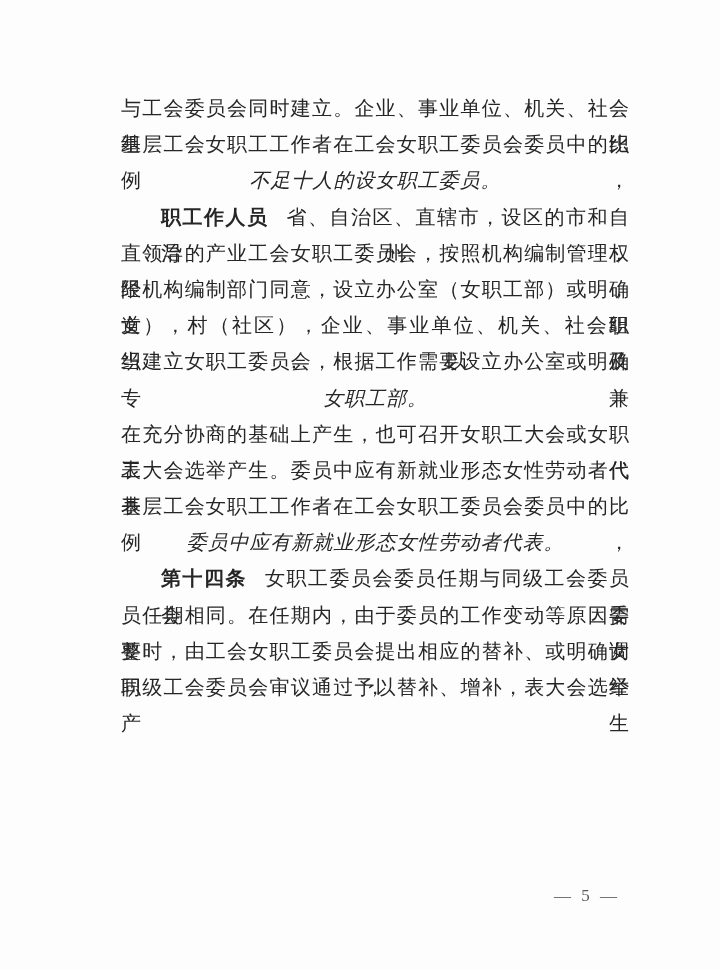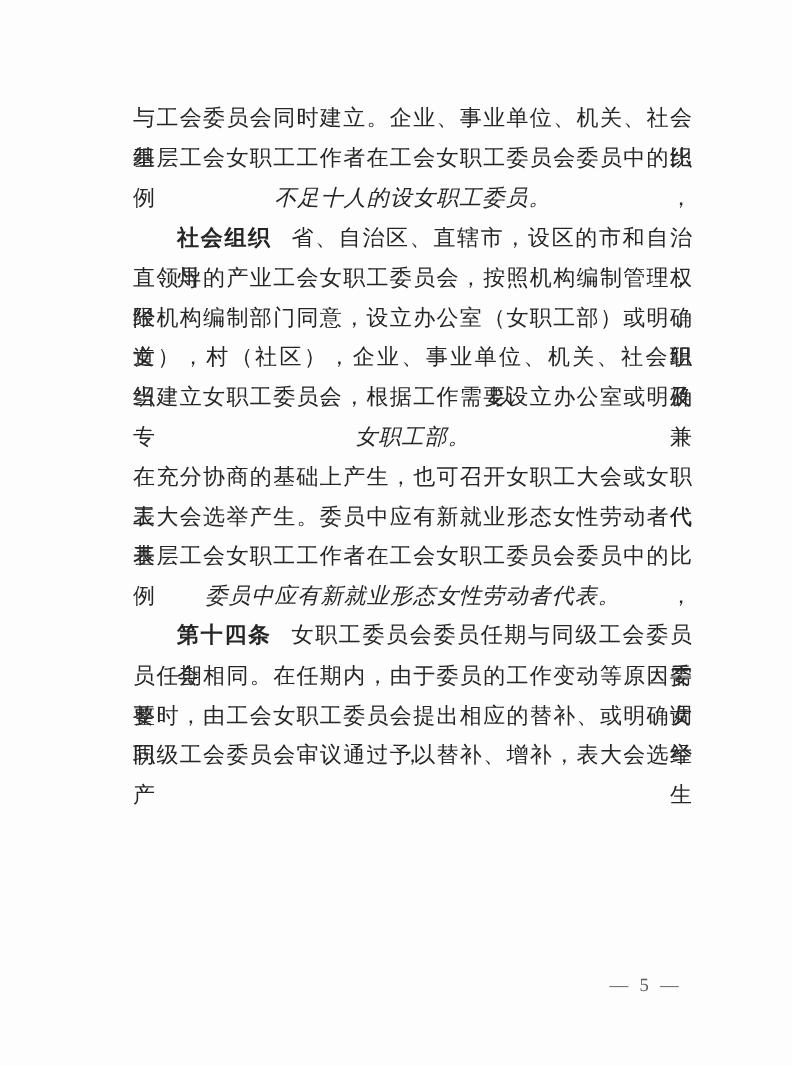--- a/index.html
+++ b/index.html
@@ -65,21 +65,21 @@
 <body>
 
 <div class="page">
   <div class="text-block">
 
     <div class="line full">与工会委员会同时建立。企业、事业单位、机关、社会组织</div>
     <div class="line full">基层工会女职工工作者在工会女职工委员会委员中的比例，</div>
     <div class="line end">不足十人的设女职工委员。</div>
 
     <div class="line head">
-      <span class="article-no">社会组织</span><span>省、自治区、直辖市，设区的市和自治州，</span>
+      <span class="article-no">职工作人员</span><span>省、自治区、直辖市，设区的市和自治州，</span>
     </div>
     <div class="line full">直领导的产业工会女职工委员会，按照机构编制管理权限，</div>
     <div class="line full">经机构编制部门同意，设立办公室（女职工部）或明确女职</div>
     <div class="line full">道），村（社区），企业、事业单位、机关、社会组织，以及</div>
     <div class="line full">当建立女职工委员会，根据工作需要设立办公室或明确专兼</div>
     <div class="line end">女职工部。</div>
 
     <div class="line full">在充分协商的基础上产生，也可召开女职工大会或女职工代</div>
     <div class="line full">表大会选举产生。委员中应有新就业形态女性劳动者代表</div>
     <div class="line full">基层工会女职工工作者在工会女职工委员会委员中的比例，</div>

